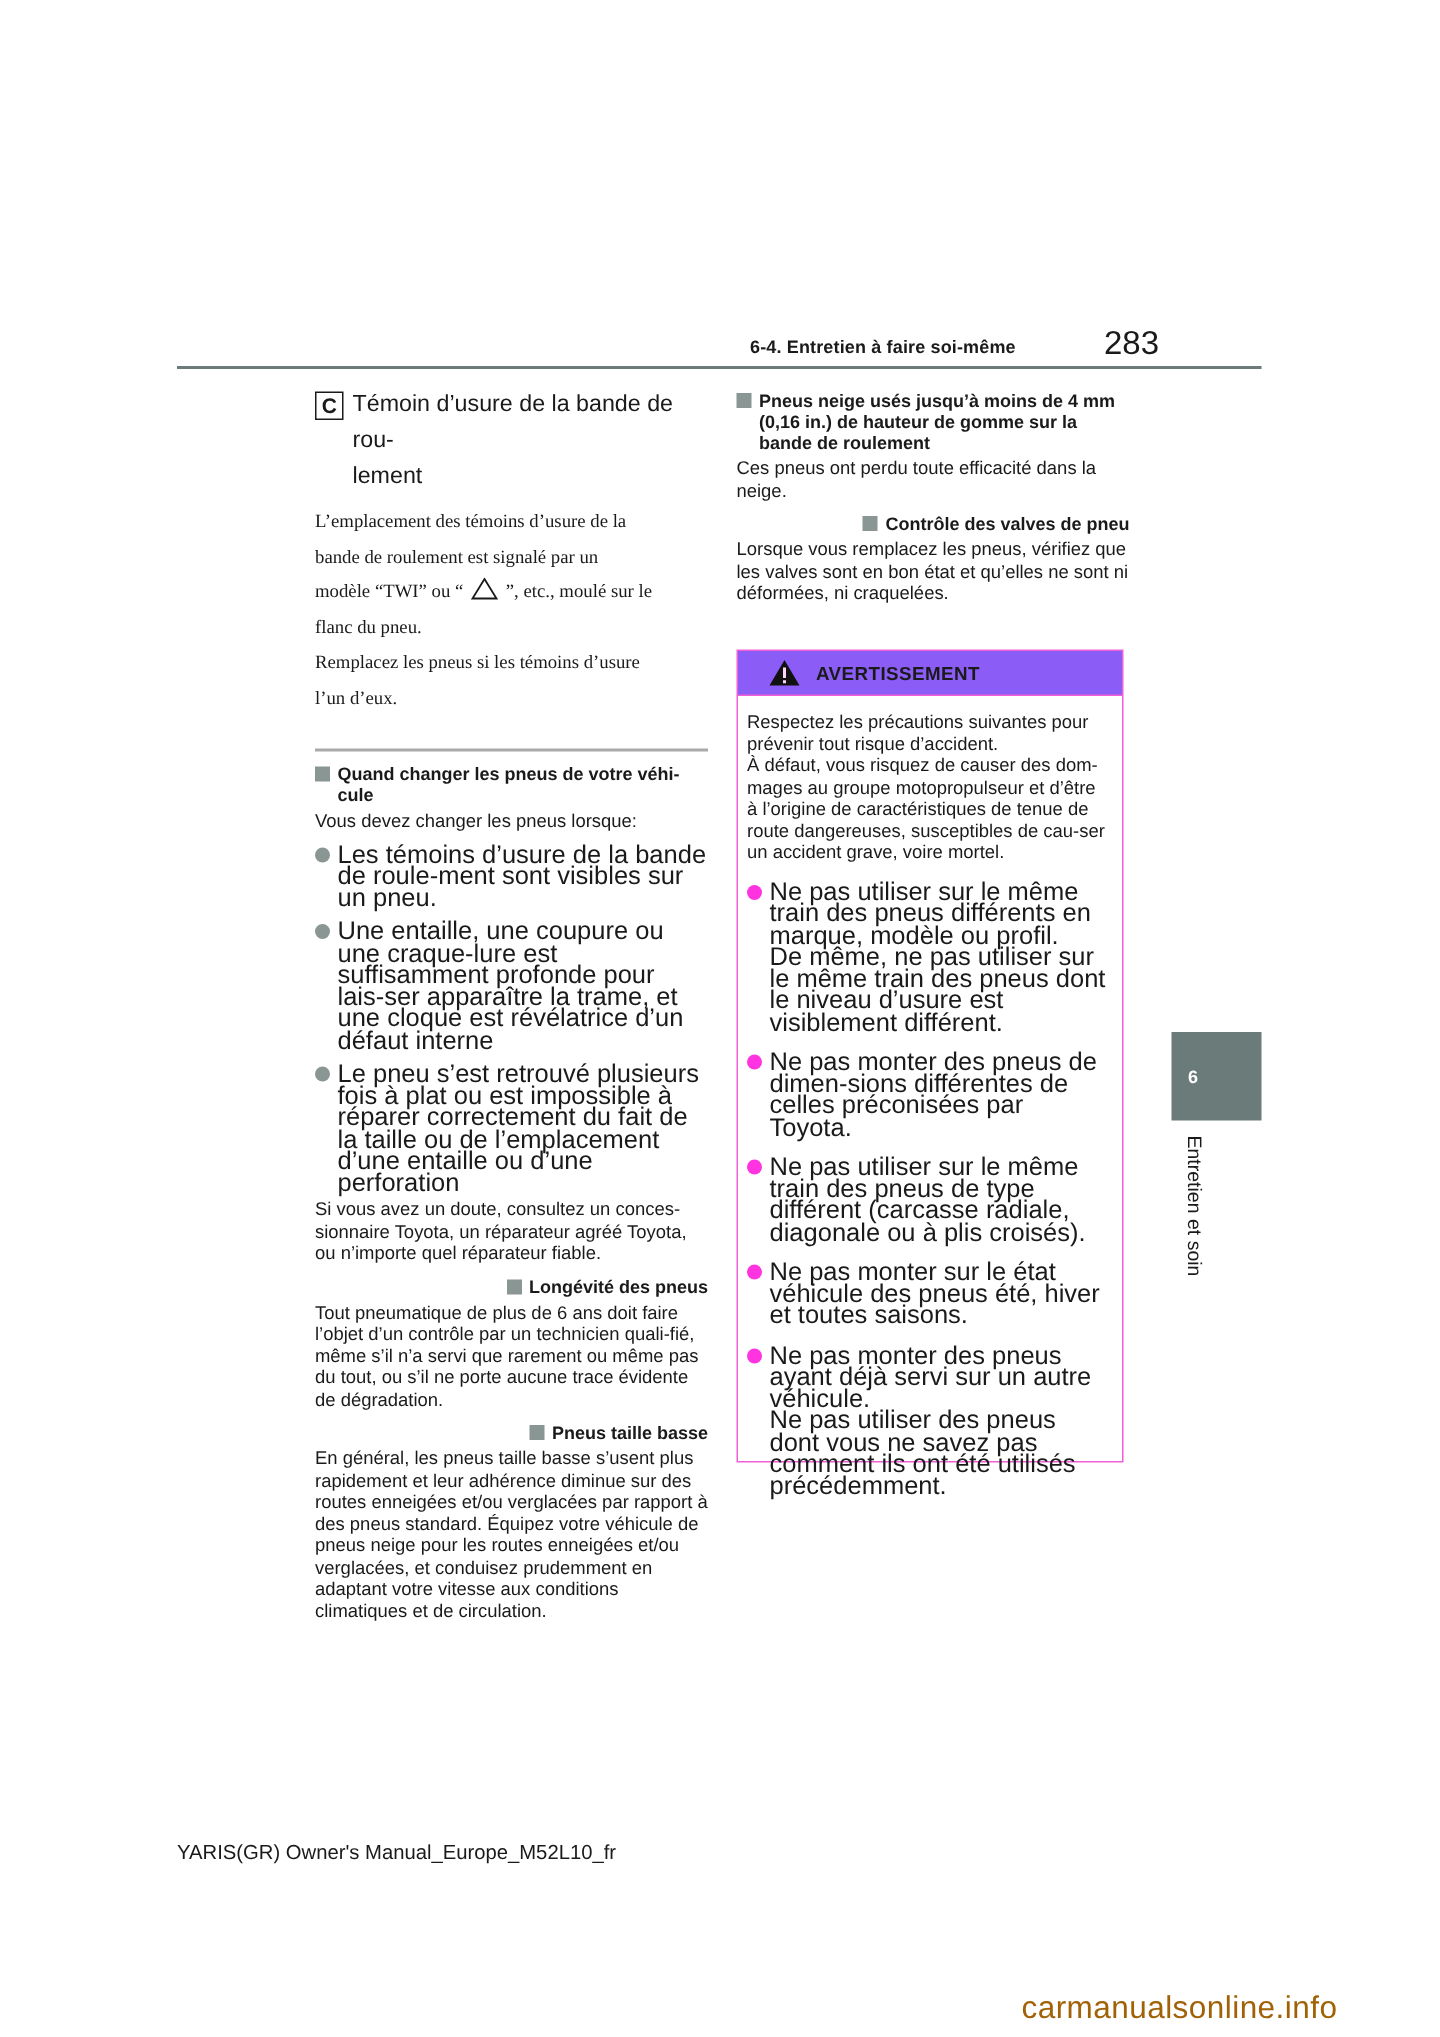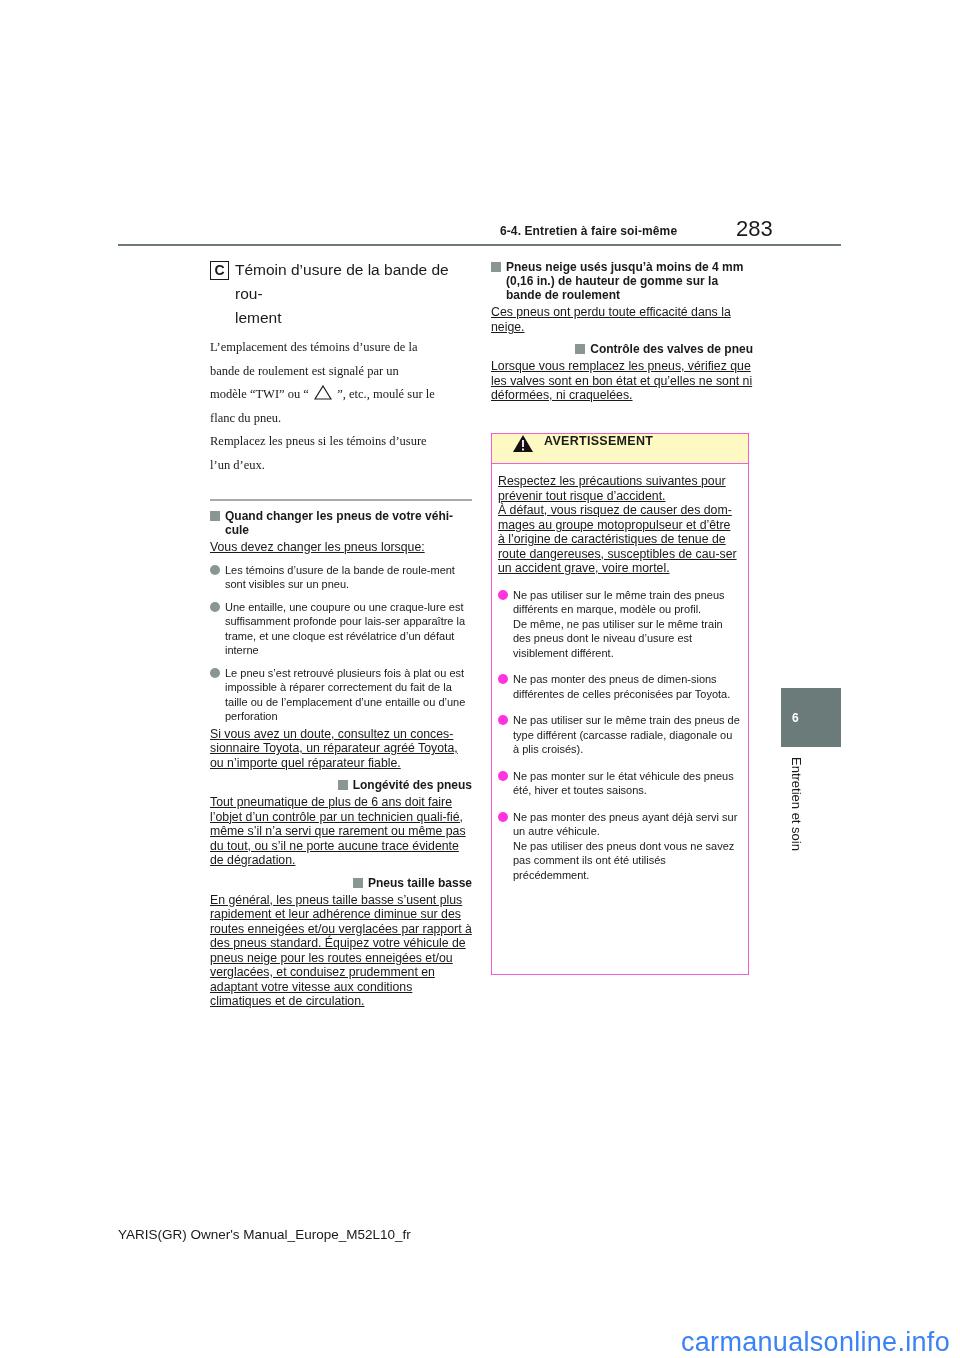--- a/index.html
+++ b/index.html
@@ -29,34 +29,34 @@
     font-size: 14px; line-height: 17px; text-align: center; margin-right: 6px; margin-top: 3px; flex: none; box-sizing: content-box; }
   .c-heading-text { padding-left: 0; }
   .spaced p { margin: 0; font-size: 12.5px; line-height: 23.5px; font-family: Liberation Serif, serif; }
   .tri-outline { display: inline-block; vertical-align: -2px; margin: 0 2px; }
 
   .divider { height: 2px; background: #a9a9a9; margin: 22px 0 8px 0; }
 
   .sec-title { display: flex; font-size: 12px; font-weight: bold; line-height: 14px; margin-top: 8px; justify-content: flex-end; }
   .sq { width: 10px; height: 10px; background: #8a9694; flex: none; margin: 2px 5px 0 0; }
   .sq.pink { background: #ff33cc; }
-  .body { font-size: 12.3px; line-height: 14.5px; margin: 3px 0 0 0; text-decoration: underline; }
-  .bullet { display: flex; font-size: 11px; line-height: 14.5px; margin-top: 8px; }
+  .body { font-size: 12.3px; line-height: 14.5px; margin: 3px 0 0 0; }
+  .bullet { display: flex; font-size: 17px; line-height: 14.5px; margin-top: 8px; }
   .dot { width: 10px; height: 10px; border-radius: 50%; background: #8a9694; flex: none; margin: 2px 5px 0 0; }
   .dot.pink { background: #ff33e0; }
 
   
   .warn { left: 491px; top: 433px; width: 258px; height: 542px; border: 1.5px solid #f05fd6; box-sizing: border-box; }
-  .warn-head { height: 29px; background: #fef9c3; border-bottom: 1.5px solid #f05fd6; display: flex; }
+  .warn-head { height: 29px; background: #8b5cf6; border-bottom: 1.5px solid #f05fd6; display: flex; align-items: center; }
   .warn-icon { margin-left: 20px; margin-right: 10px; }
   .warn-title { font-size: 12.5px; font-weight: bold; letter-spacing: 0.3px; }
   .warn-body { padding: 4px 8px 0 6px; }
 
   .footer { left: 118px; top: 1227px; font-size: 13.5px; }
-  .watermark { left: 681px; top: 1327px; font-size: 27px; color: #3b82f6; letter-spacing: 0.3px; }
+  .watermark { left: 681px; top: 1327px; font-size: 21px; color: #a16207; letter-spacing: 0.3px; }
 </style>
 </head>
 <body>
 
 <div class="abs hdr-section">6-4. Entretien à faire soi-même</div>
 <div class="abs hdr-page">283</div>
 <div class="abs hdr-rule"></div>
 
 <div class="abs tab"></div>
 <div class="abs tab-num">6</div>

